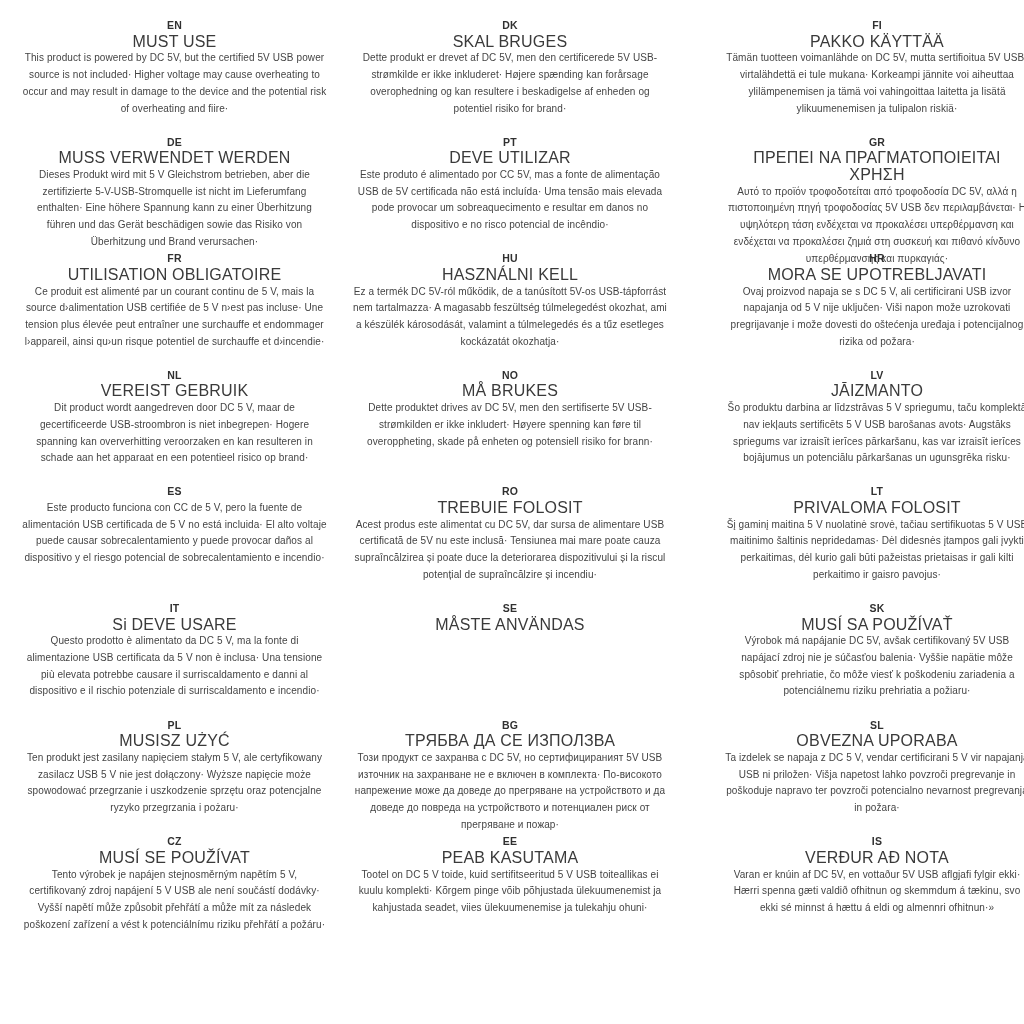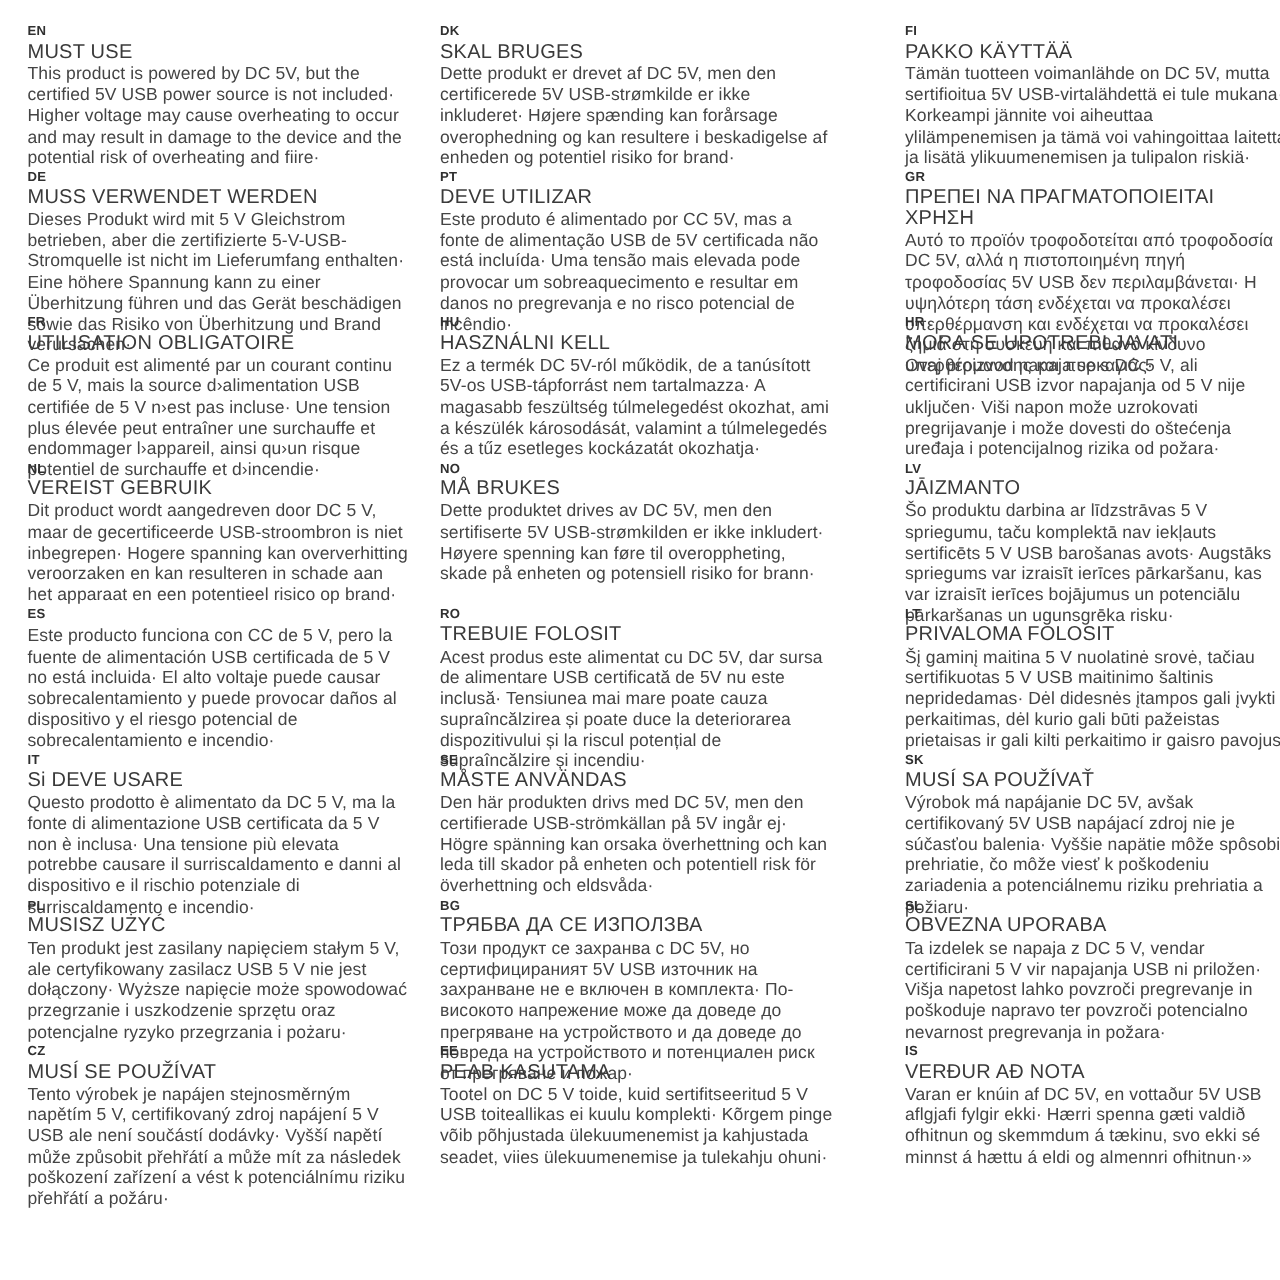--- a/index.html
+++ b/index.html
@@ -21,38 +21,39 @@
   .col {
     position: absolute;
     top: 17px;
   }
   .col-1 { left: 22px;  width: 305px; }
   .col-2 { left: 352px; width: 316px; }
   .col-3 { left: 700px; width: 306px; margin-left: 24px; }
   .block {
     height: 116.6px;
     overflow: visible;
+    text-align: center;
   }
   .code {
     font-size: 10.5px;
     font-weight: 700;
     line-height: 16.7px;
     color: #303030;
     letter-spacing: 0.2px;
   }
   .title {
     font-size: 16px;
     font-weight: 400;
     line-height: 16.7px;
     color: #3a3a3a;
     letter-spacing: 0.2px;
   }
   .body-text {
     margin: 0;
-    font-size: 14px;
+    font-size: 10px;
     font-weight: 400;
     line-height: 16.7px;
     color: #444444;
     letter-spacing: 0.1px;
   }
 </style>
 </head>
 <body>
 
 <div class="page">
@@ -107,21 +108,21 @@
   <div class="col col-2">
   <div class="block">
     <div class="code">DK</div>
     <div class="title">SKAL BRUGES</div>
     <p class="body-text">Dette produkt er drevet af DC 5V, men den certificerede 5V USB-strømkilde er ikke inkluderet· Højere spænding kan forårsage overophedning og kan resultere i beskadigelse af enheden og potentiel risiko for brand·</p>
   </div>
 
   <div class="block">
     <div class="code">PT</div>
     <div class="title">DEVE UTILIZAR</div>
-    <p class="body-text">Este produto é alimentado por CC 5V, mas a fonte de alimentação USB de 5V certificada não está incluída· Uma tensão mais elevada pode provocar um sobreaquecimento e resultar em danos no pregrevanja e no risco potencial de incêndio·</p>
+    <p class="body-text">Este produto é alimentado por CC 5V, mas a fonte de alimentação USB de 5V certificada não está incluída· Uma tensão mais elevada pode provocar um sobreaquecimento e resultar em danos no dispositivo e no risco potencial de incêndio·</p>
   </div>
 
   <div class="block">
     <div class="code">HU</div>
     <div class="title">HASZNÁLNI KELL</div>
     <p class="body-text">Ez a termék DC 5V-ról működik, de a tanúsított 5V-os USB-tápforrást nem tartalmazza· A magasabb feszültség túlmelegedést okozhat, ami a készülék károsodását, valamint a túlmelegedés és a tűz esetleges kockázatát okozhatja·</p>
   </div>
 
   <div class="block">
     <div class="code">NO</div>
@@ -131,21 +132,20 @@
 
   <div class="block">
     <div class="code">RO</div>
     <div class="title">TREBUIE FOLOSIT</div>
     <p class="body-text">Acest produs este alimentat cu DC 5V, dar sursa de alimentare USB certificată de 5V nu este inclusă· Tensiunea mai mare poate cauza supraîncălzirea și poate duce la deteriorarea dispozitivului și la riscul potențial de supraîncălzire și incendiu·</p>
   </div>
 
   <div class="block">
     <div class="code">SE</div>
     <div class="title">MÅSTE ANVÄNDAS</div>
-    <p class="body-text">Den här produkten drivs med DC 5V, men den certifierade USB-strömkällan på 5V ingår ej· Högre spänning kan orsaka överhettning och kan leda till skador på enheten och potentiell risk för överhettning och eldsvåda·</p>
   </div>
 
   <div class="block">
     <div class="code">BG</div>
     <div class="title">ТРЯБВА ДА СЕ ИЗПОЛЗВА</div>
     <p class="body-text">Този продукт се захранва с DC 5V, но сертифицираният 5V USB източник на захранване не е включен в комплекта· По-високото напрежение може да доведе до прегряване на устройството и да доведе до повреда на устройството и потенциален риск от прегряване и пожар·</p>
   </div>
 
   <div class="block">
     <div class="code">EE</div>

